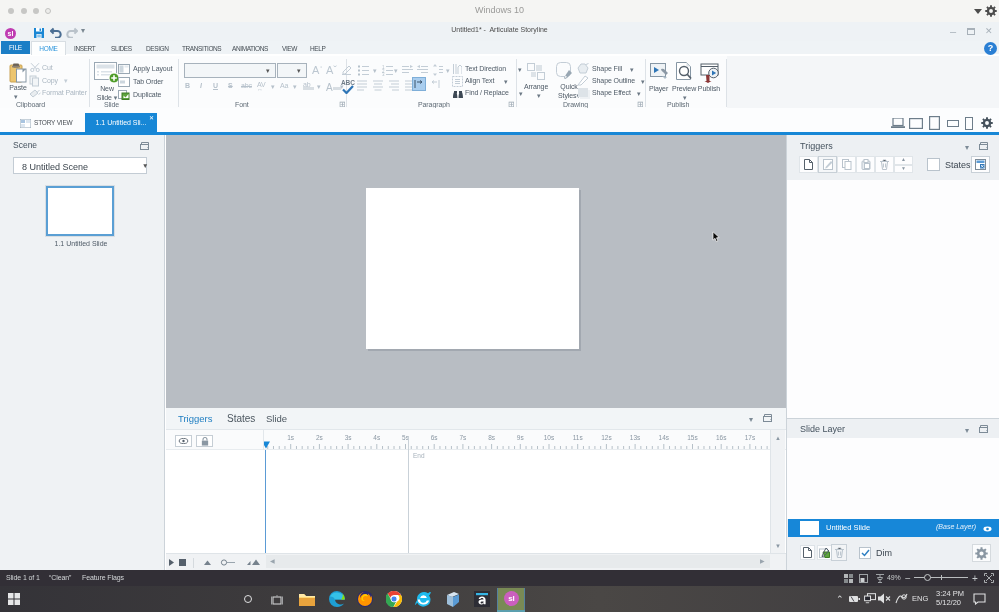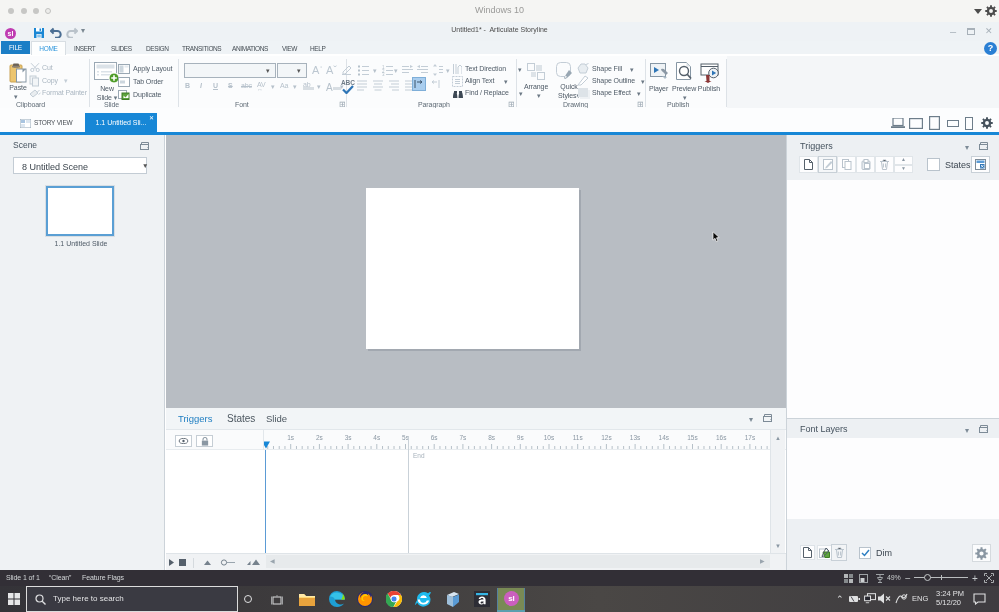--- a/index.html
+++ b/index.html
@@ -558,28 +558,37 @@
   <svg class="abs" style="left:188px;top:24px" width="11" height="11" viewBox="0 0 11 11">
       <rect x="0.5" y="0.5" width="10" height="10" fill="#fff" stroke="#7d8b97"></rect>
       <rect x="1.5" y="1.5" width="8" height="2.5" fill="#5b9bd5"></rect>
       <rect x="5" y="5" width="4.5" height="4.5" fill="#2e75b6"></rect>
       <path stroke="#fff" stroke-width="0.8" d="M6 6l2.5 2.5M8.5 6 6 8.5"></path>
     </svg>
 
   <div class="abs" style="left:0;top:45px;width:213px;height:238px;background:#fdfdfe;"></div>
 
   <div class="abs" style="left:0;top:283px;width:213px;height:1px;background:#ccd3d9;"></div>
-  <div class="abs" style="left:13px;top:289px;font-size:9px;color:#45525e;">Font Layers</div>
+  <div class="abs" style="left:13px;top:289px;font-size:9px;color:#45525e;">Slide Layer</div>
   <div class="abs" style="left:178px;top:291px;font-size:8px;color:#7d8b97;">▾</div>
   <svg class="abs" style="left:192px;top:290px" width="9" height="8" viewBox="0 0 9 8">
       <rect x="0.5" y="2.5" width="8" height="5" fill="none" stroke="#7d8b97"></rect>
       <path fill="none" stroke="#7d8b97" d="M1.5 2.5v-2h7v5h-1"></path>
     </svg>
   <div class="abs" style="left:0;top:303px;width:213px;height:81px;background:#fdfdfe;"></div>
 
+  <div class="abs" style="left:1px;top:384px;width:212px;height:18px;background:#1787d8;">
+    <div class="abs" style="left:12px;top:2px;width:19px;height:14px;background:#fff;"></div>
+    <div class="abs" style="left:38px;top:4px;font-size:7.5px;color:#fff;">Untitled Slide</div>
+    <div class="abs" style="left:148px;top:4px;font-size:7px;color:#e8f2fa;font-style:italic;">(Base Layer)</div>
+    <svg class="abs" style="left:195px;top:7px" width="9" height="6" viewBox="0 0 11 7">
+        <ellipse cx="5.5" cy="3.5" rx="5" ry="3" fill="#fff"></ellipse>
+        <circle cx="5.5" cy="3.5" r="1.6" fill="#1787d8"></circle>
+      </svg>
+  </div>
 
   <div class="abs" style="left:13px;top:410px;width:15px;height:15px;background:#fdfdfe;border:1px solid #dde2e7;"></div>
   <svg class="abs" style="left:16px;top:412px" width="9" height="11" viewBox="0 0 9 11">
       <path fill="#fff" stroke="#55606b" d="M.5 .5h5l3 3v7h-8z"></path>
       <path fill="none" stroke="#55606b" d="M5.5 .5v3h3"></path>
     </svg>
   <div class="abs" style="left:30px;top:410px;width:15px;height:15px;background:#fdfdfe;border:1px solid #e0e5e9;"></div>
   <svg class="abs" style="left:32px;top:412px" width="11" height="11" viewBox="0 0 11 11">
       <rect x="0.5" y="2" width="8" height="8.5" fill="#fff" stroke="#b9c3cc"></rect>
       <path fill="#5da33c" stroke="#3f7d26" d="M4 5h6.5v5.5H6z"></path>
@@ -634,27 +643,20 @@
   </div>
 </div>
 
 <div id="taskbar" class="abs" style="left:0;top:586px;width:999px;height:26px;background:linear-gradient(90deg,#343338 0%,#3c3a3c 25%,#4a4745 60%,#3e3c40 100%);">
   <svg class="abs" style="left:8px;top:7px" width="12" height="12" viewBox="0 0 12 12">
       <rect x="0" y="0" width="5.5" height="5.5" fill="#e6e7e8"></rect>
       <rect x="6.5" y="0" width="5.5" height="5.5" fill="#e6e7e8"></rect>
       <rect x="0" y="6.5" width="5.5" height="5.5" fill="#e6e7e8"></rect>
       <rect x="6.5" y="6.5" width="5.5" height="5.5" fill="#e6e7e8"></rect>
     </svg>
-  <div class="abs" style="left:26px;top:0;width:212px;height:26px;background:#3a3a42;border:1px solid #dcdcdc;">
-    <svg class="abs" style="left:8px;top:7px" width="11" height="11" viewBox="0 0 11 11">
-        <circle cx="4.5" cy="4.5" r="3.5" fill="none" stroke="#dfe0e1" stroke-width="1.2"></circle>
-        <path stroke="#dfe0e1" stroke-width="1.4" d="M7.2 7.2 10.5 10.5"></path>
-      </svg>
-    <div class="abs" style="left:26px;top:7px;font-size:8px;color:#e2e3e4;">Type here to search</div>
-  </div>
   <div class="abs" style="left:244px;top:9px;width:8px;height:8px;border:1.5px solid #dfe0e1;border-radius:50%;"></div>
   <svg class="abs" style="left:271px;top:9px" width="12" height="11" viewBox="0 0 12 11">
       <rect x="2" y="2" width="8" height="7" fill="none" stroke="#cfd0d1" stroke-width="1.1"></rect>
       <path stroke="#9fa0a2" stroke-width="1" d="M0.5 1.5v8M11.5 1.5v8M6 0v2"></path>
     </svg>
 
   <svg class="abs" style="left:299px;top:6px" width="16" height="14" viewBox="0 0 16 14">
       <path fill="#ffc940" d="M0 2h5l2 2h9v10H0z"></path>
       <path fill="#ffe9a8" d="M0 5.5h16V4H7L5 2H0z"></path>
       <path fill="#e8a33d" d="M0 14h16V6H0z"></path>

